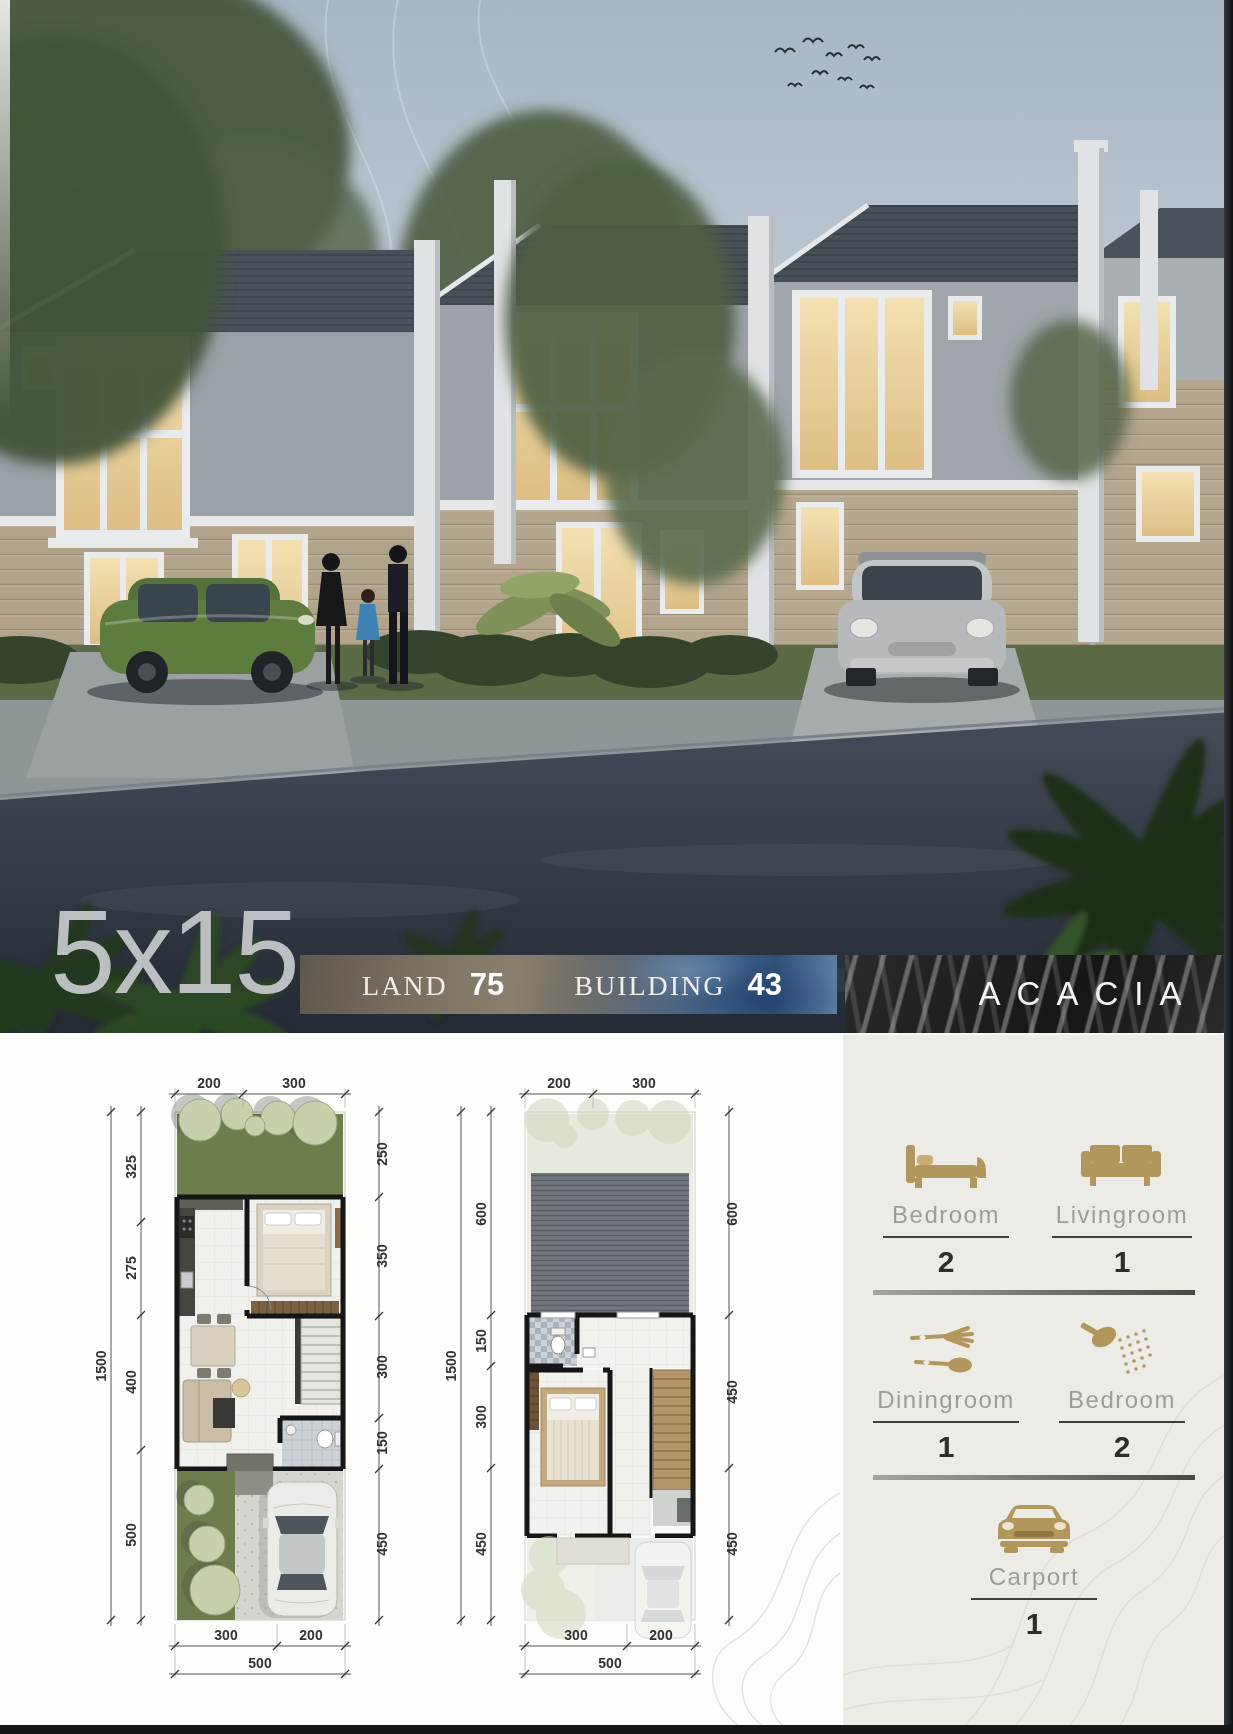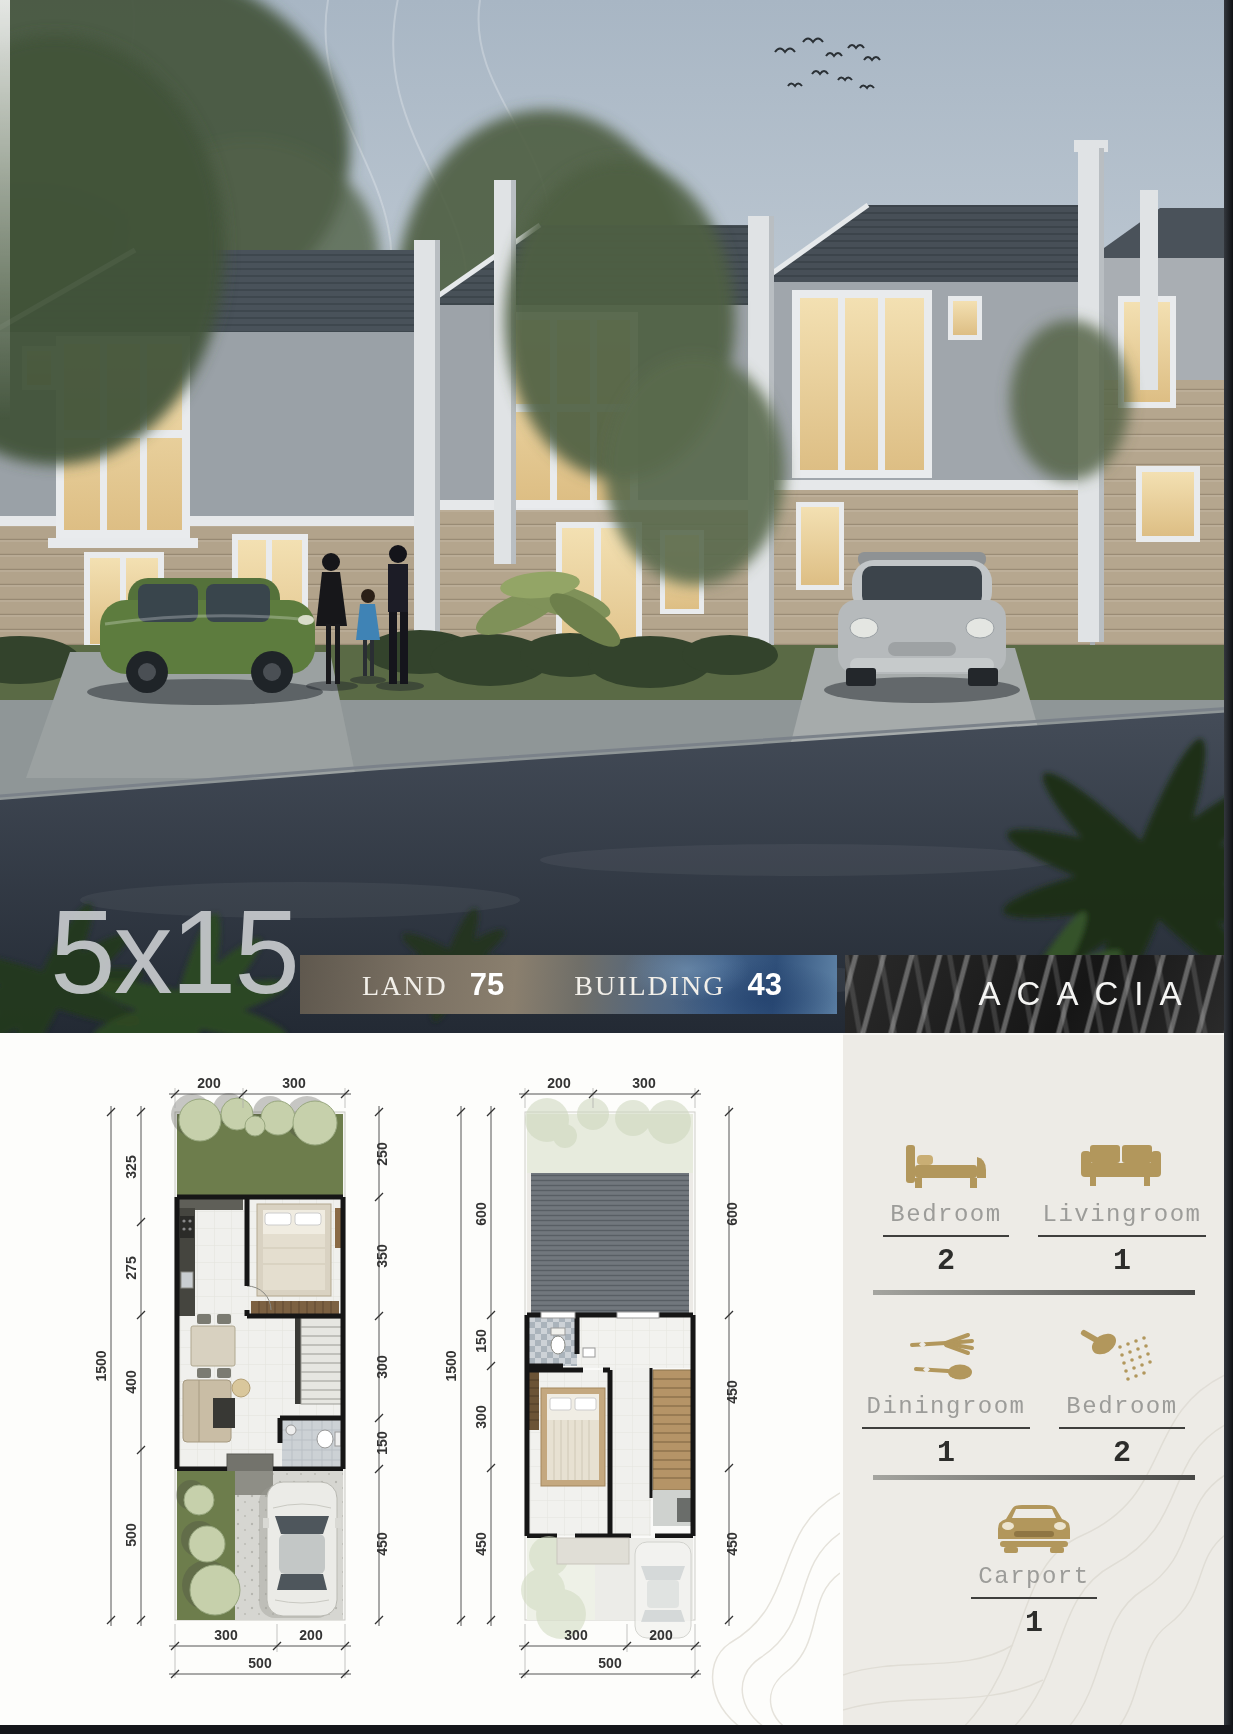--- a/index.html
+++ b/index.html
@@ -28,29 +28,29 @@
       repeating-linear-gradient(80deg, rgba(90,90,90,0) 0 11px, rgba(120,120,120,.35) 13px 16px, rgba(0,0,0,0) 18px 34px),
       linear-gradient(120deg,#2a2a2a,#161616 55%,#303030); padding-left: 45px;}
   #brand-logo{color:#f5f5f3;font-size:33px;letter-spacing:16px;text-indent:16px;font-weight:normal;}
   
   #bottom{position:absolute;left:0;top:1033px;width:1233px;height:785px;background:#fdfdfb;}
   .planwrap{position:absolute;top:25px;width:350px;height:625px;}
   #plan1{left:95px;} #plan2{left:445px;}
   .dimtext{font-size:14px;font-weight:bold;fill:#333;font-family:"Liberation Sans",sans-serif;}
   
   #legend{position:absolute;left:843px;top:0;width:382px;height:693px;background:#edebe6;border-top:2px solid #f8f7f4;box-sizing:border-box;}
-  .lg-row{position:absolute;left:0;width:100%;display:flex;justify-content:center;gap:24px;font-family:Liberation Mono, monospace;}
+  .lg-row{position:absolute;left:0;width:100%;display:flex;justify-content:center;gap:24px;}
   .lg-cell{width:152px;display:flex;flex-direction:column;align-items:center;}
   .lg-icon{height:58px;display:flex;align-items:flex-end;margin-bottom:8px;}
   .lg-label{font-size:24px;letter-spacing:1.5px;color:#9c9c99;padding:0 4px 7px;
     border-bottom:2px solid #3f3f3d;min-width:118px;text-align:center;}
   .lg-count{margin-top:7px;font-size:30px;font-weight:bold;color:#2d2d2b;}
   .lg-divider{position:absolute;left:30px;width:322px;height:5px;
     background:linear-gradient(90deg,#a5a5a0,#474745);}
-  #row1{top:100px;} #row2{top:292px;} #row3{top:462px;}
+  #row1{top:100px;} #row2{top:285px;} #row3{top:462px;}
   #div1{top:255px;} #div2{top:440px;}
   
   #border-right{position:absolute;left:1224px;top:0;width:9px;height:1734px;
     background:linear-gradient(90deg,#33373d,#101114);z-index:9;}
   #border-bottom{position:absolute;left:0;top:1725px;width:1233px;height:9px;background:#15161a;z-index:9;}
   .swirl{position:absolute;pointer-events:none;}
 </style>
 </head>
 <body>
 

